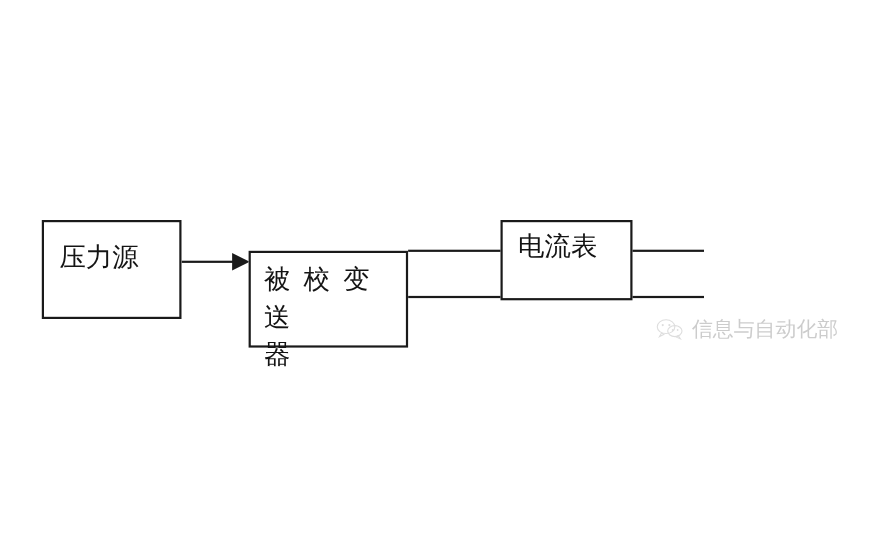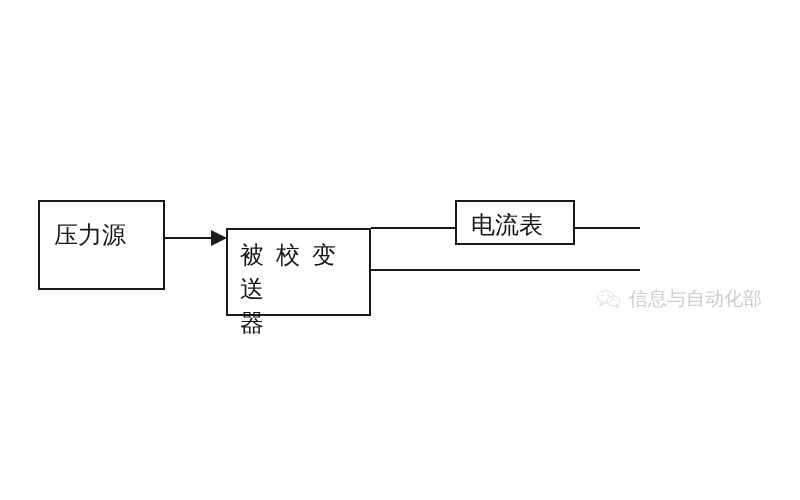--- a/index.html
+++ b/index.html
@@ -29,21 +29,21 @@
     left: 10px;
     right: 6px;
     color: #141414;
     font-size: 24px;
     line-height: 34px;
     white-space: pre-line;
   }
 
   #node-source      { left: 38px;  top: 200px; width: 127px; height: 90px; }
   #node-transmitter { left: 226px; top: 200px; width: 145px; height: 88px; margin-top: 28px; }
-  #node-ammeter     { left: 455px; top: 200px; width: 120px; height: 45px; }
+  #node-ammeter     { left: 455px; top: 200px; width: 120px; height: 73px; }
   #node-psu         { left: 638px; top: 200px; width: 130px; height: 88px; }
 
   #node-source .node-text      { top: 16px; left: 14px; }
   #node-transmitter .node-text { top: 8px;  left: 12px; letter-spacing: 3px; }
   #node-ammeter .node-text     { top: 6px;  left: 14px; }
   #node-psu .node-text         { top: 8px;  left: 14px; }
 
   
   .wire {
     position: absolute;

